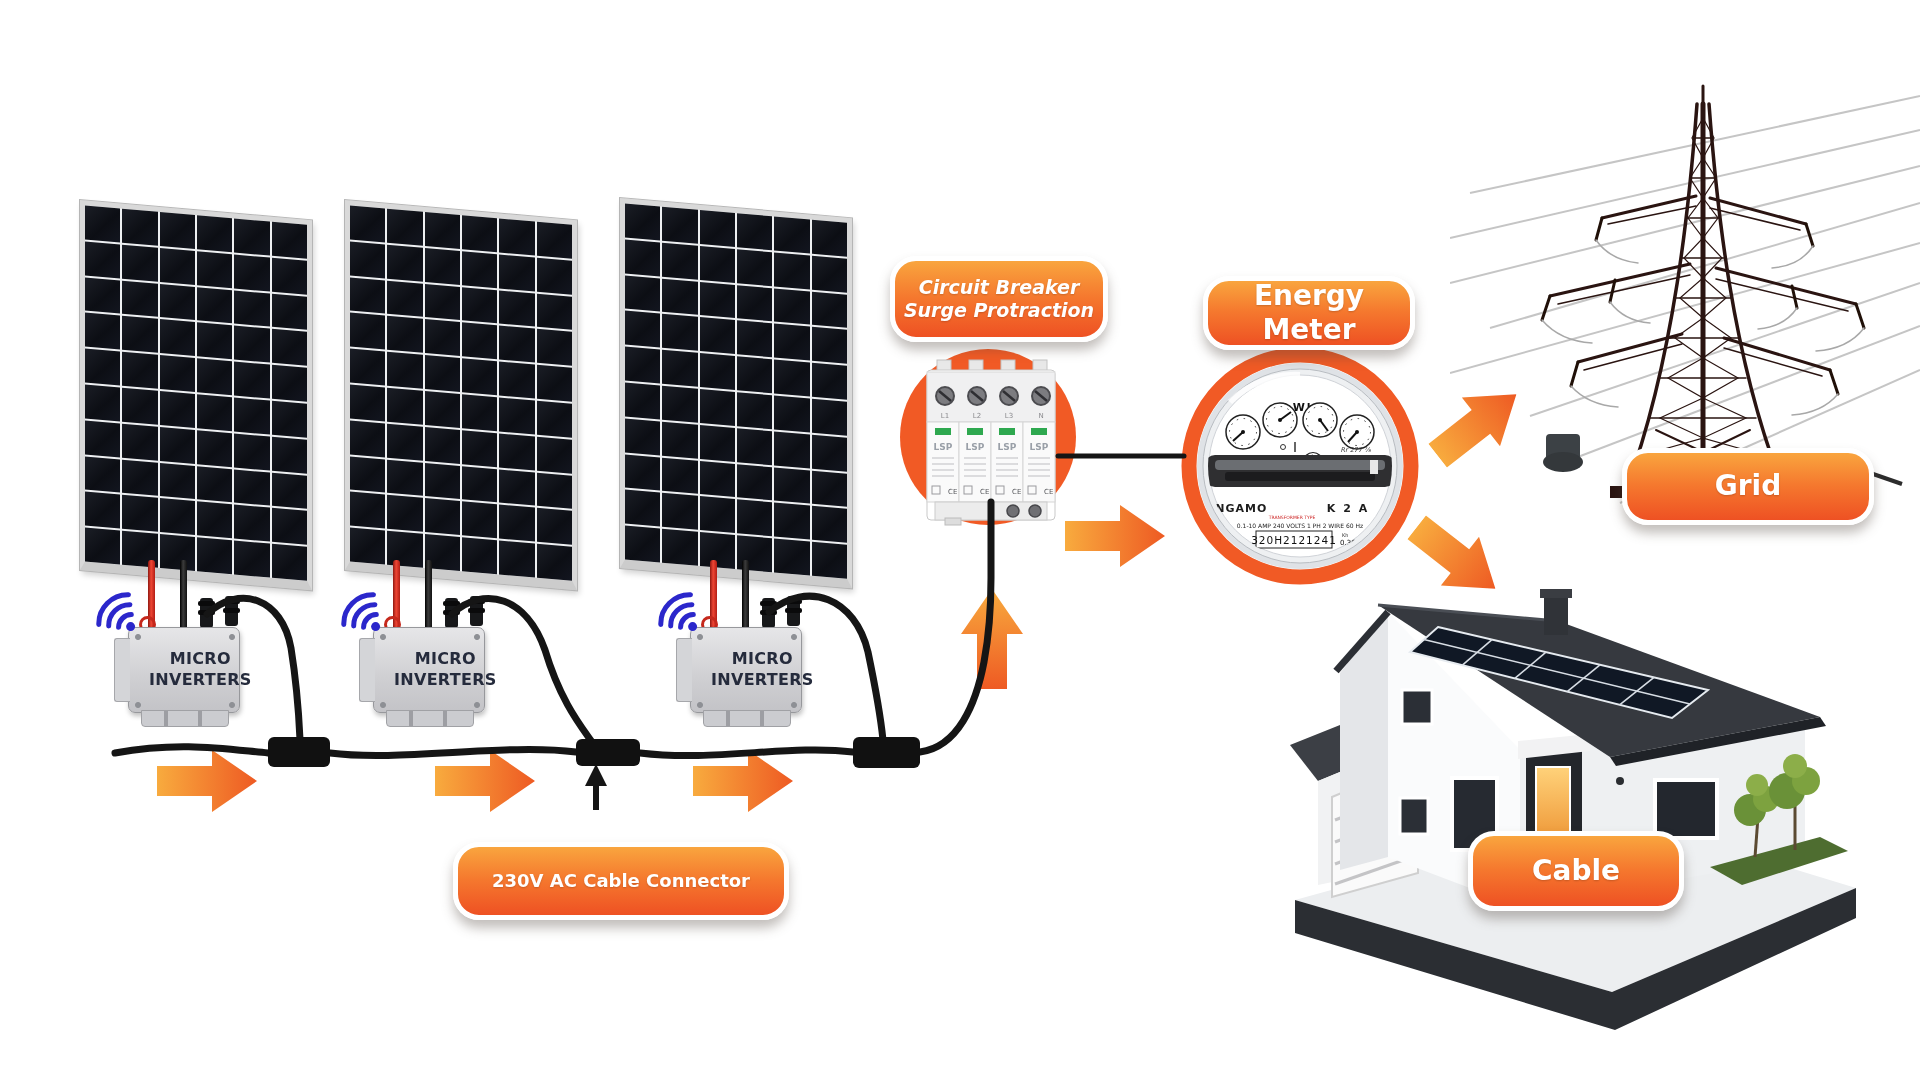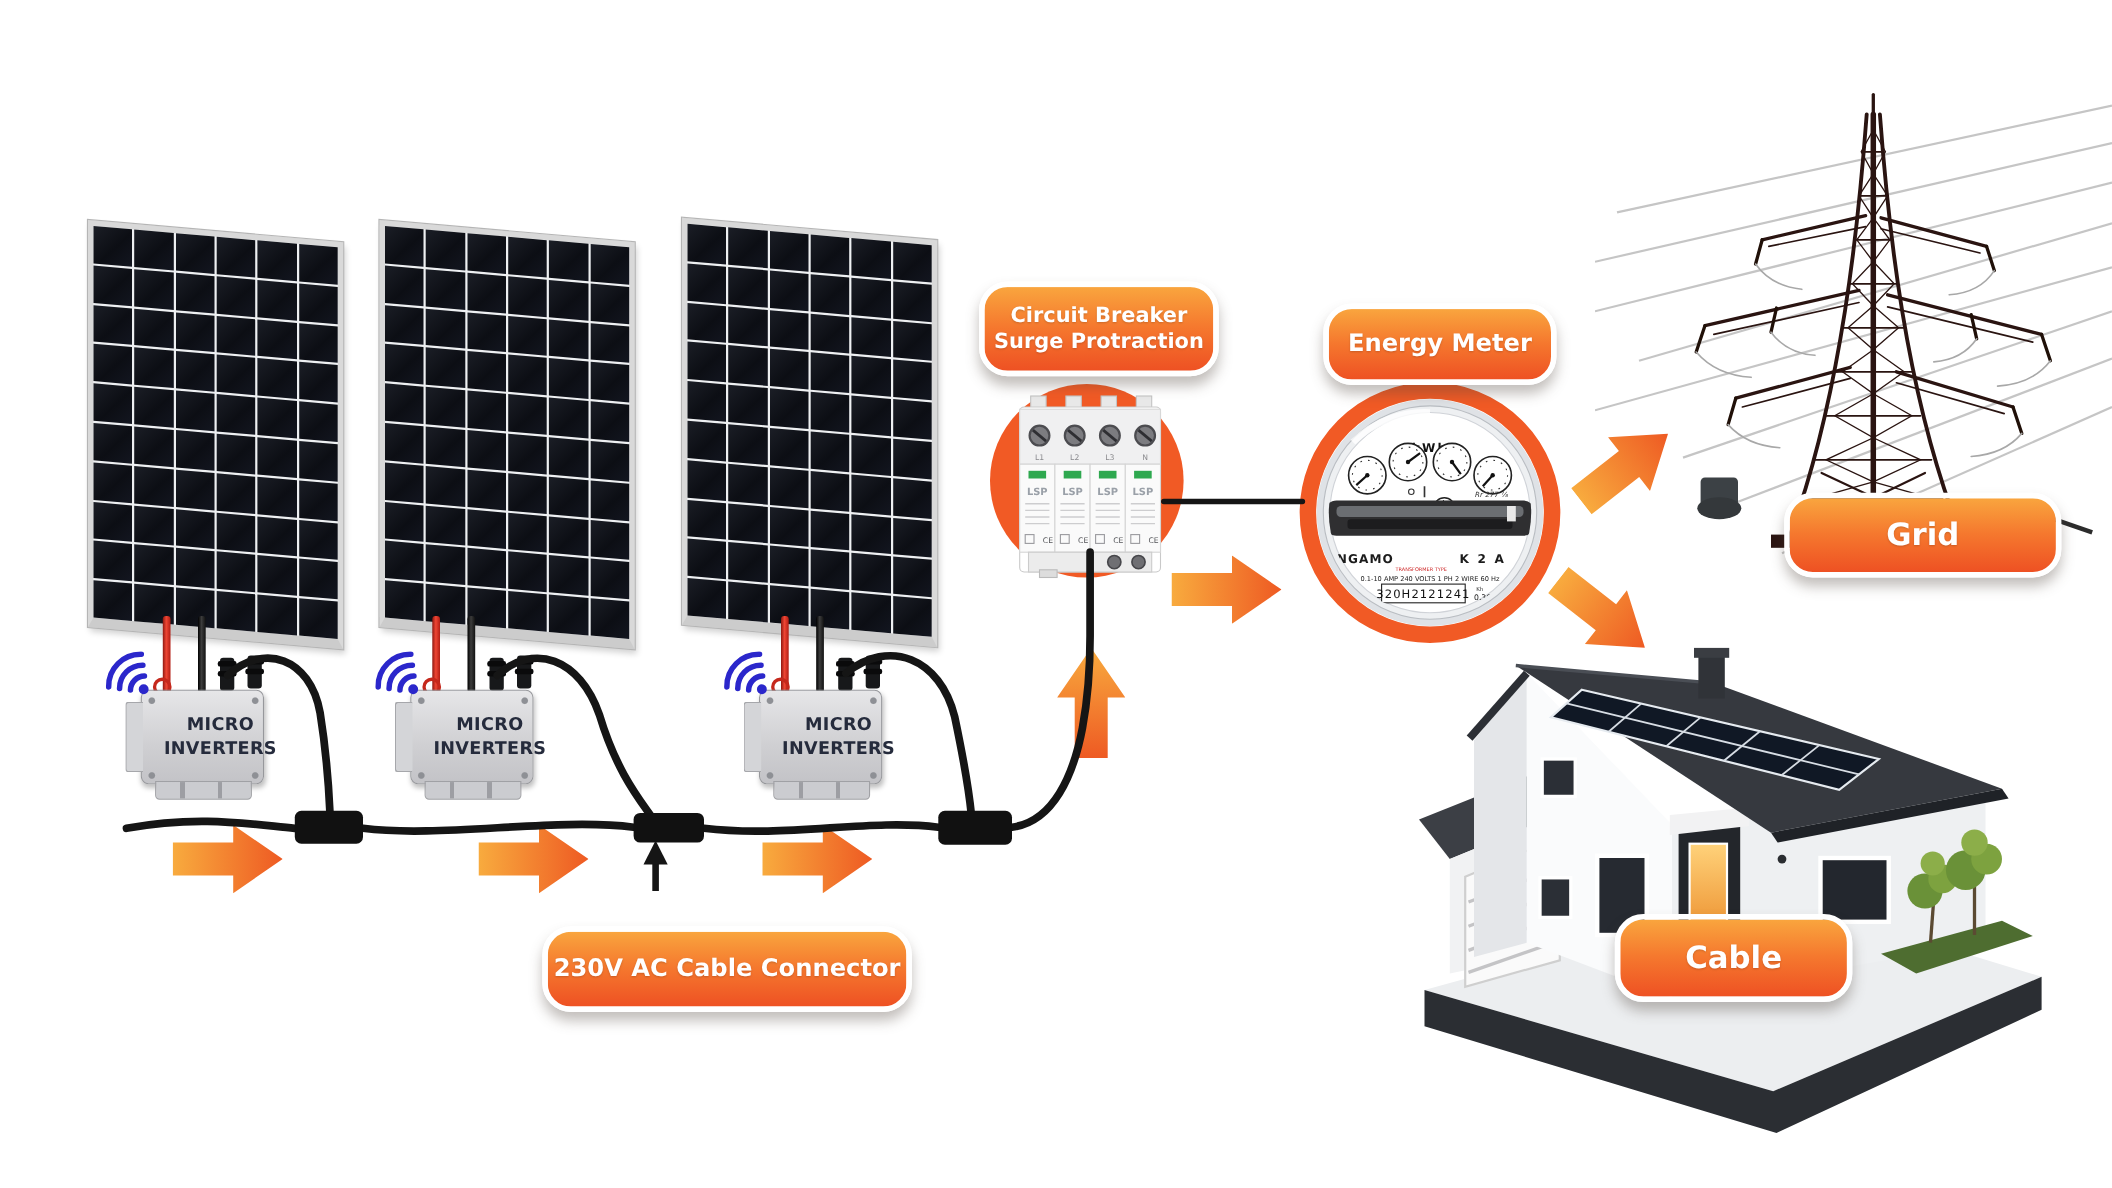--- a/index.html
+++ b/index.html
@@ -5,23 +5,23 @@
   html,body{margin:0;padding:0;background:#ffffff;}
   .canvas{position:relative;width:1920px;height:1080px;background:#fff;overflow:hidden;
           font-family:"DejaVu Sans","Liberation Sans",sans-serif;}
 
   
   .badge{position:absolute;display:flex;align-items:center;justify-content:center;text-align:center;
          color:#fff;font-weight:bold;white-space:pre-line;line-height:1.22;
          background:linear-gradient(180deg,#f9a53e 0%,#f5782e 48%,#ee5123 100%);
          border:5px solid #fff;border-radius:26px;box-shadow:0 8px 12px rgba(80,70,60,.35);
          text-shadow:0 1px 2px rgba(0,0,0,.18);z-index:30;}
-  .badge.breaker{left:890px;top:256px;width:208px;height:76px;font-size:19px;}
-  .badge.meter-b{left:1203px;top:276px;width:202px;height:64px;font-size:22px;}
-  .badge.cable-b{left:453px;top:842px;width:326px;height:68px;font-size:22px;margin-left:40px;}
+  .badge.breaker{left:890px;top:256px;width:208px;height:76px;font-size:19px;font-style:italic;}
+  .badge.meter-b{left:1203px;top:276px;width:202px;height:64px;font-size:28px;}
+  .badge.cable-b{left:453px;top:842px;width:326px;height:68px;font-size:18px;}
   .badge.grid-b{left:1622px;top:448px;width:242px;height:67px;font-size:28px;}
   .badge.home-b{left:1468px;top:831px;width:206px;height:70px;font-size:28px;}
 
   
   .panel{position:absolute;width:222px;height:356px;transform:skewY(5deg);transform-origin:top left;
          background:#e8e8e8;border:5px solid #d9d9d9;outline:1px solid #b5b5b5;
          border-bottom:9px solid #cccccc;box-shadow:2px 4px 6px rgba(0,0,0,.18);z-index:2;}
   .panel-grid{position:absolute;inset:0;display:grid;
          grid-template-columns:repeat(6,1fr);grid-template-rows:repeat(10,1fr);
          gap:2px;background:#eef0f2;}

